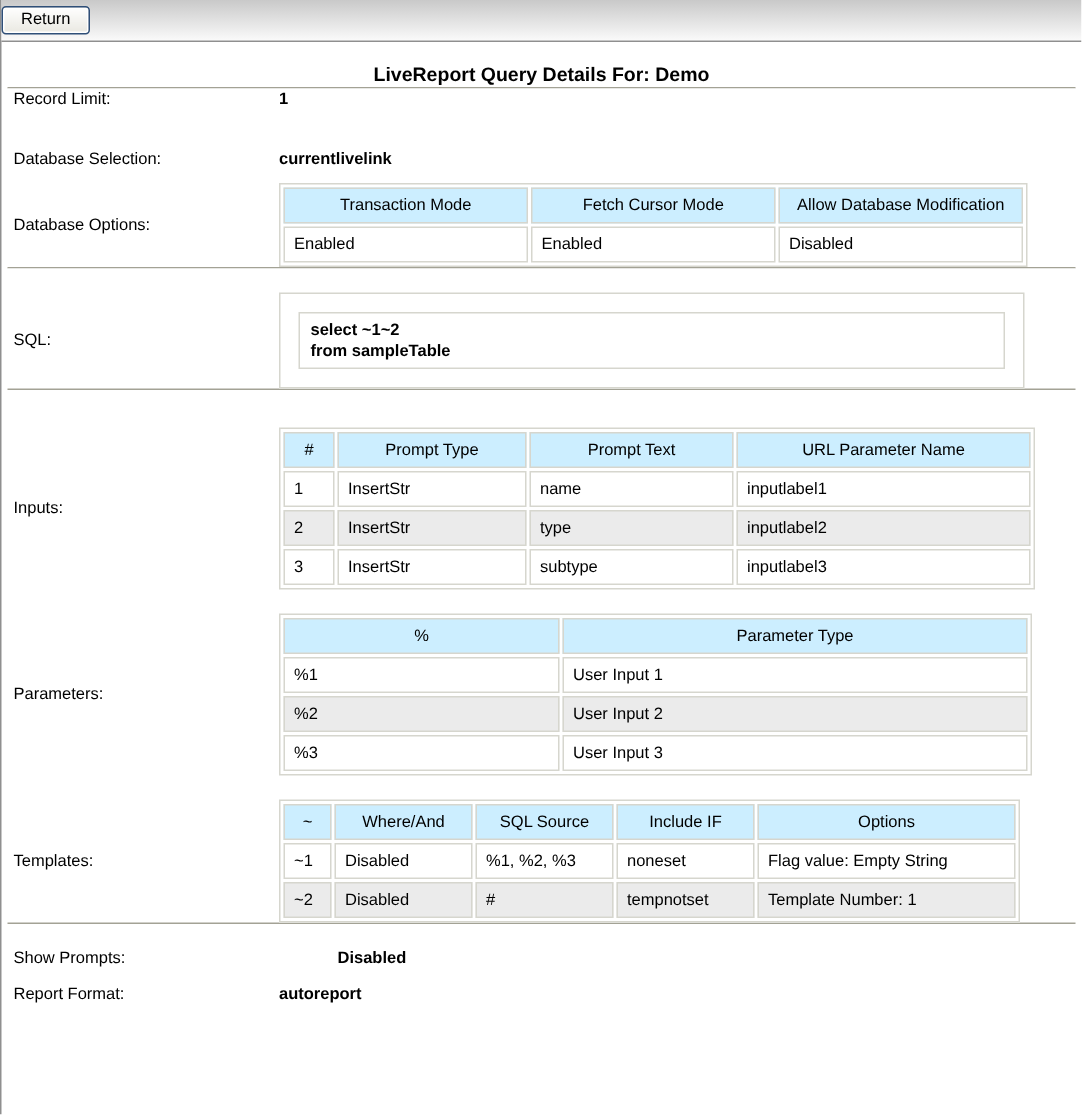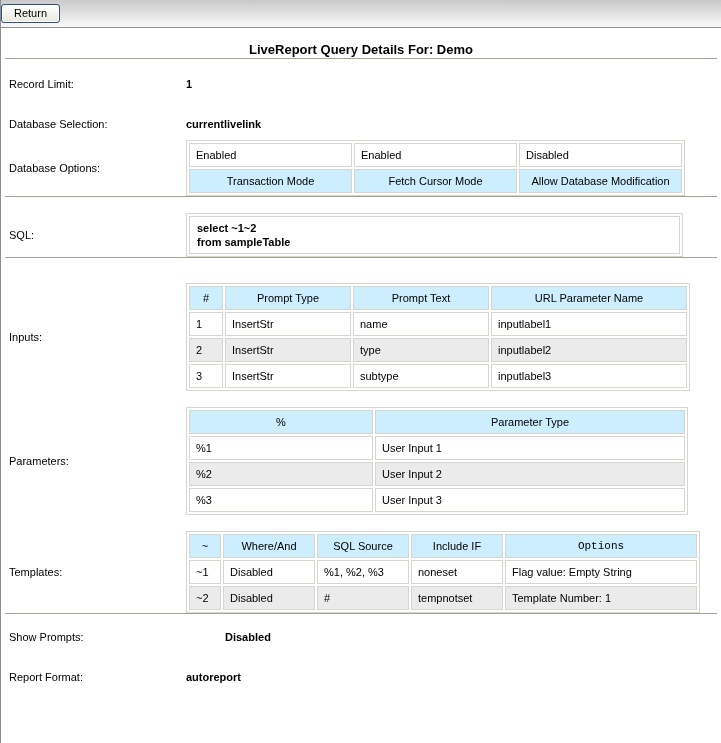--- a/index.html
+++ b/index.html
@@ -56,29 +56,29 @@
   .hr3 { margin-top: 16px; }
   .hr4 { margin-top: 14px; }
   
   .field-row {
     display: flex;
     align-items: center;
     padding-left: 8px;
   }
   .field-label { width: 177px; flex-shrink: 0; }
   .field-value { font-weight: bold; }
-  .r-record   { margin-top: 18px; }
+  .r-record   { }
   .r-dbsel    { margin-top: 28px; }
   .r-dbopts   { margin-top: 10px; }
   .r-sql      { margin-top: 15px; }
   .r-inputs   { margin-top: 24px; }
   .r-params   { margin-top: 16px; }
   .r-templ    { margin-top: 16px; }
   .r-show     { margin-top: 16px; gap: 39px; }
-  .r-format   { margin-top: 28px; }
+  .r-format   { margin-top: 12px; }
   
   table.data-table {
     border-collapse: separate;
     border-spacing: 2px;
     border: 1px solid #d6d6ce;
     background: #ffffff;
   }
   table.data-table th, table.data-table td {
     border: 1px solid #d6d6ce;
     padding: 4px 6px;
@@ -90,25 +90,25 @@
     background: #cceeff;
     text-align: center;
   }
   table.data-table td { background: #ffffff; text-align: left; }
   table.data-table tr.alt td { background: #ebebeb; }
   td.center, th.center { text-align: center; }
   
   .dbo-col { width: 163px; }
   .in-c0 { width: 34px; } .in-c1 { width: 126px; } .in-c2 { width: 136px; } .in-c3 { width: 196px; }
   .pa-c0 { width: 184px; } .pa-c1 { width: 310px; }
-  .te-c0 { width: 32px; } .te-c1 { width: 92px; } .te-c2 { width: 92px; } .te-c3 { width: 92px; } .te-c4 { width: 192px; font-family: Liberation Mono, monospace; }
+  .te-c0 { width: 32px; } .te-c1 { width: 92px; } .te-c2 { width: 92px; } .te-c3 { width: 92px; } .te-c4 { width: 172px; }
   
   .sql-box {
     border: 1px solid #d6d6ce;
-    padding: 2px;
+    padding: 12px;
     width: 497px;
     background: #ffffff;
   }
   .sql-inner {
     border: 1px solid #d6d6ce;
     padding: 4px 7px;
     font-weight: bold;
     line-height: 14px;
   }
   .bottom-space { height: 14px; }
@@ -134,28 +134,28 @@
   <div class="field-row r-dbsel">
     <div class="field-label">Database Selection:</div>
     <div class="field-value">currentlivelink</div>
   </div>
 
   <div class="field-row r-dbopts">
     <div class="field-label">Database Options:</div>
     <table class="data-table">
       <tbody>
           <tr>
+        <th class="dbo-col">Transaction Mode</th>
+        <th class="dbo-col">Fetch Cursor Mode</th>
+        <th class="dbo-col">Allow Database Modification</th>
+      </tr>
+      <tr>
         <td class="center">Enabled</td>
         <td class="center">Enabled</td>
         <td class="center">Disabled</td>
-      </tr>
-      <tr>
-        <th class="dbo-col">Transaction Mode</th>
-        <th class="dbo-col">Fetch Cursor Mode</th>
-        <th class="dbo-col">Allow Database Modification</th>
       </tr>
     </tbody>
       </table>
   </div>
 
   <hr class="divider hr2">
 
   <div class="field-row r-sql">
     <div class="field-label">SQL:</div>
     <div class="sql-box">

